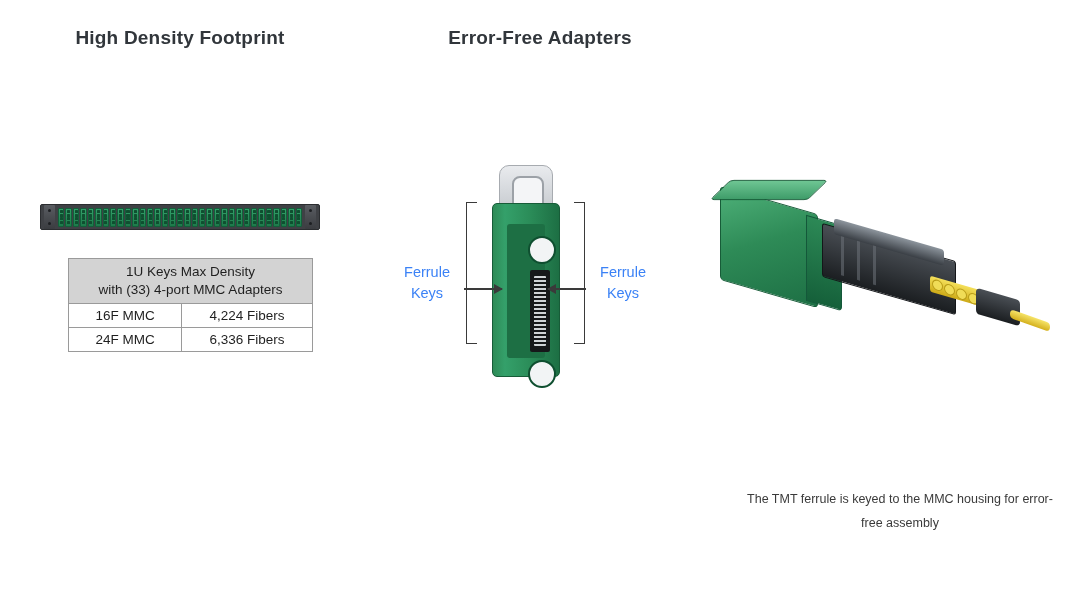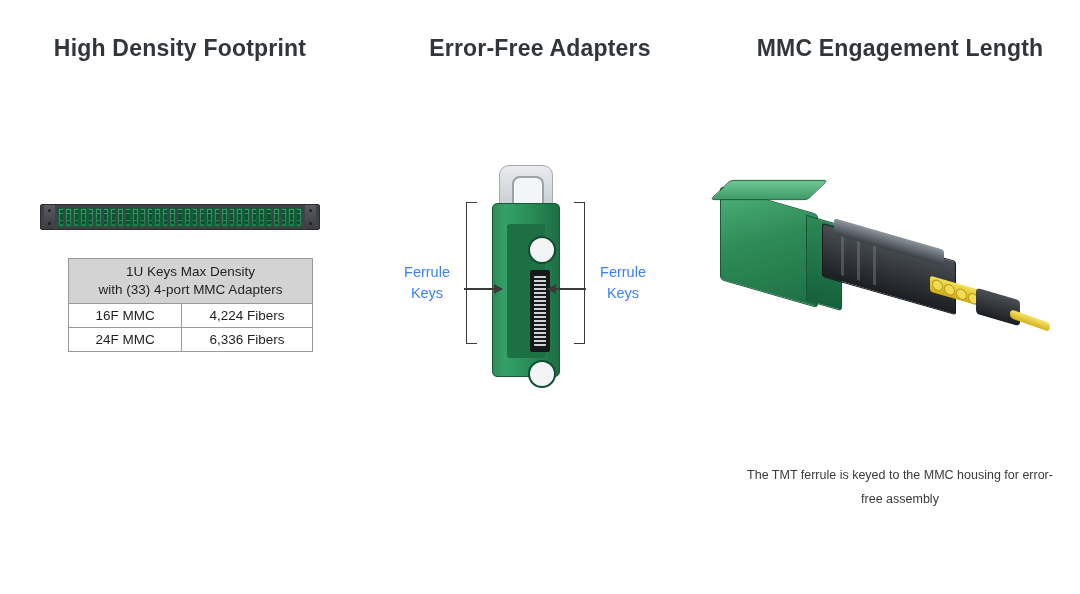--- a/index.html
+++ b/index.html
@@ -25,25 +25,25 @@
     position: relative;
     box-sizing: border-box;
     height: 100%;
   }
   .col-1 { width: 360px; }
   .col-2 { width: 360px; }
   .col-3 { width: 360px; }
 
   .col-title {
     text-align: center;
-    font-size: 23px;
+    font-size: 19px;
     font-weight: bold;
     color: #31363b;
     letter-spacing: 0.2px;
-    margin-top: 35px;
+    margin-top: 27px;
   }
 
   
   .panel-wrap {
     position: absolute;
     top: 200px;
     left: 30px;
     width: 300px;
     height: 36px;
   }
@@ -136,21 +136,21 @@
   }
 
   .caption {
     position: absolute;
     font-size: 12.5px;
     line-height: 1.9;
     text-align: center;
     color: #3a3a3a;
   }
   .cap-1 { top: 472px; left: 20px; width: 320px; }
-  .cap-2 { top: 464px; left: 380px; width: 320px; }
+  .cap-2 { top: 488px; left: 380px; width: 320px; }
 
   
   .ferrule-art {
     position: absolute;
     left: 480px;
     top: 165px;
     width: 90px;
     height: 215px;
   }
   .boot {
@@ -627,24 +627,20 @@
     </tbody>
       </table>
 
   </div>
 
   <div class="col col-2">
     <div class="col-title">Error-Free Adapters</div>
     <div class="caption cap-2">The TMT ferrule is keyed to the MMC housing for error-free assembly</div>
   </div>
 
-  <div class="col col-3">
-    <div class="col-title">MMC Engagement Length</div>
-
-  </div>
 </div>
 
 <div class="ferrule-art">
   <div class="boot"></div>
   <div class="housing">
     <div class="housing-face">
       <div class="guide-pin top"></div>
       <div class="ferrule-body"></div>
       <div class="guide-pin bot"></div>
     </div>

